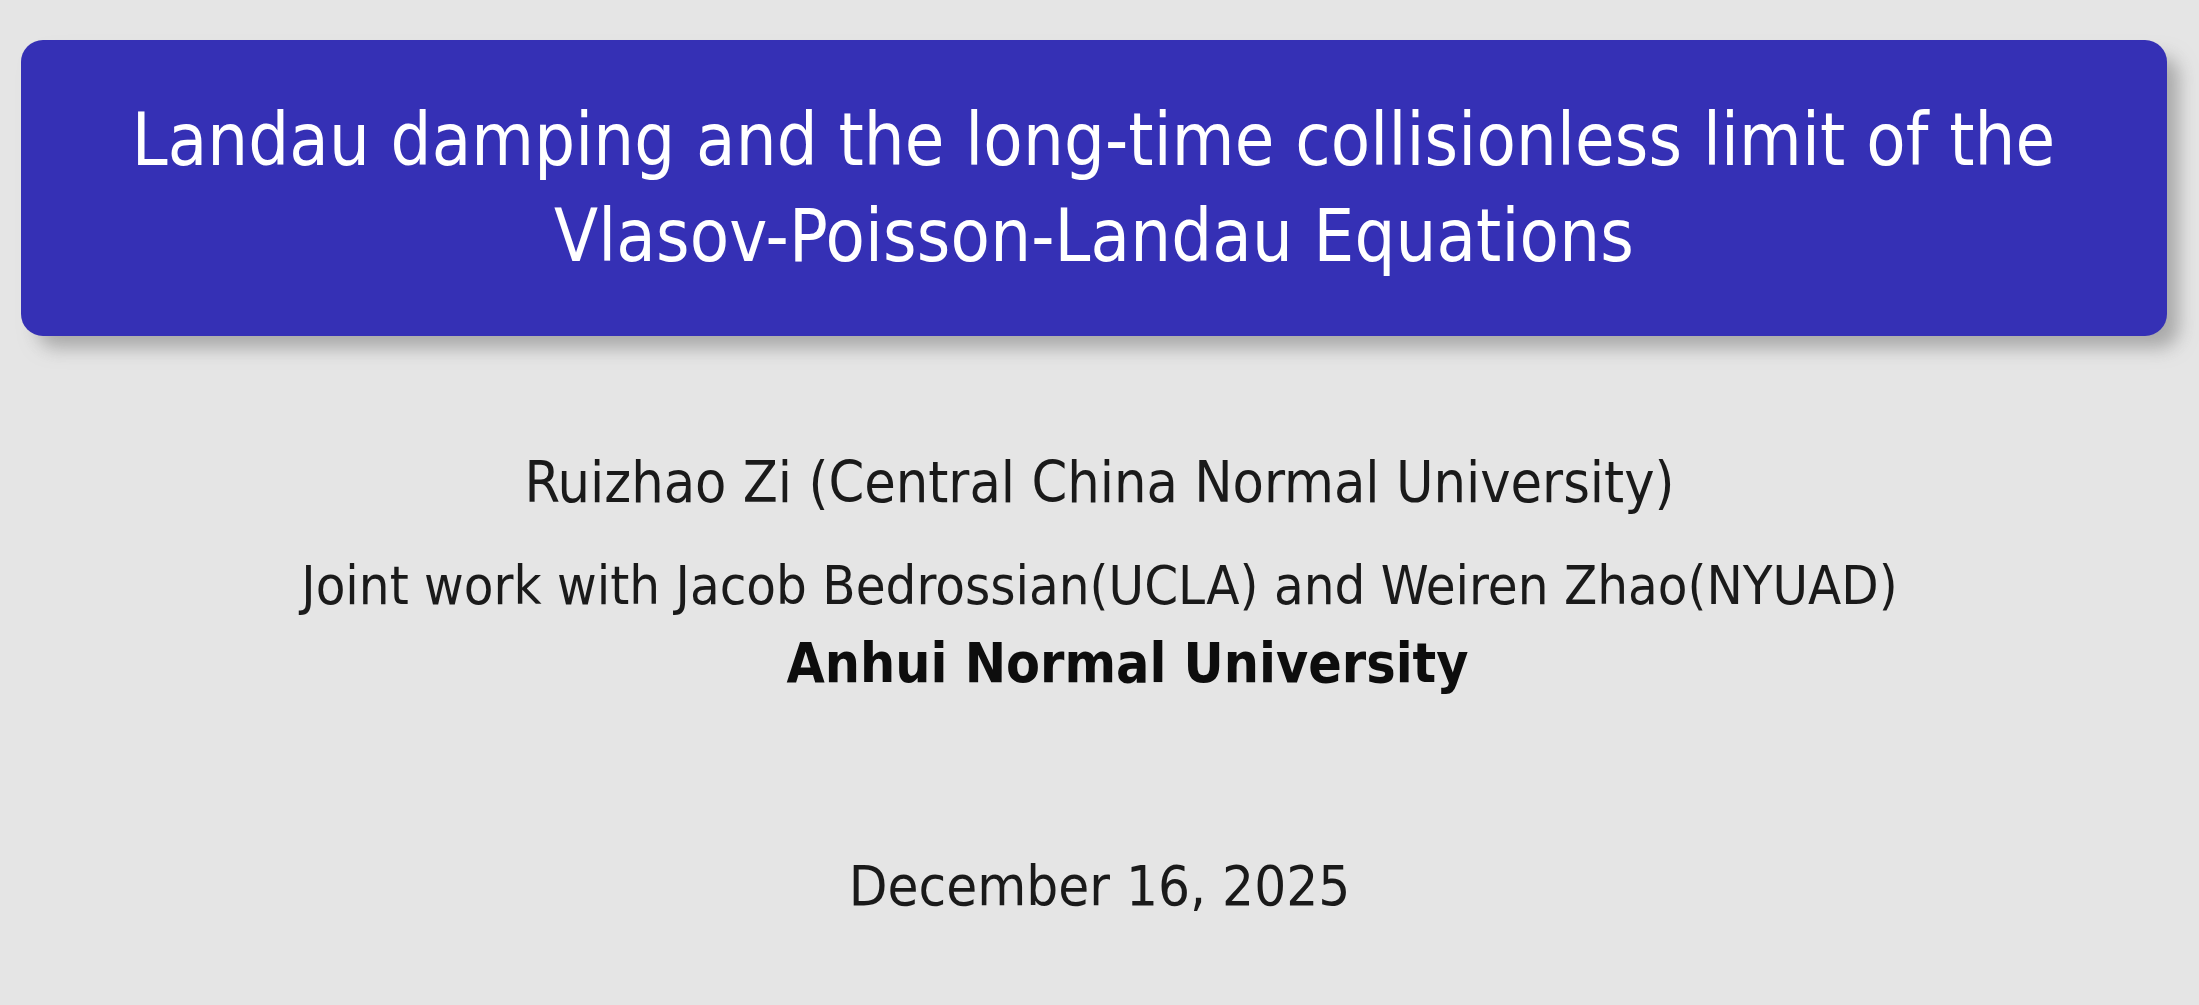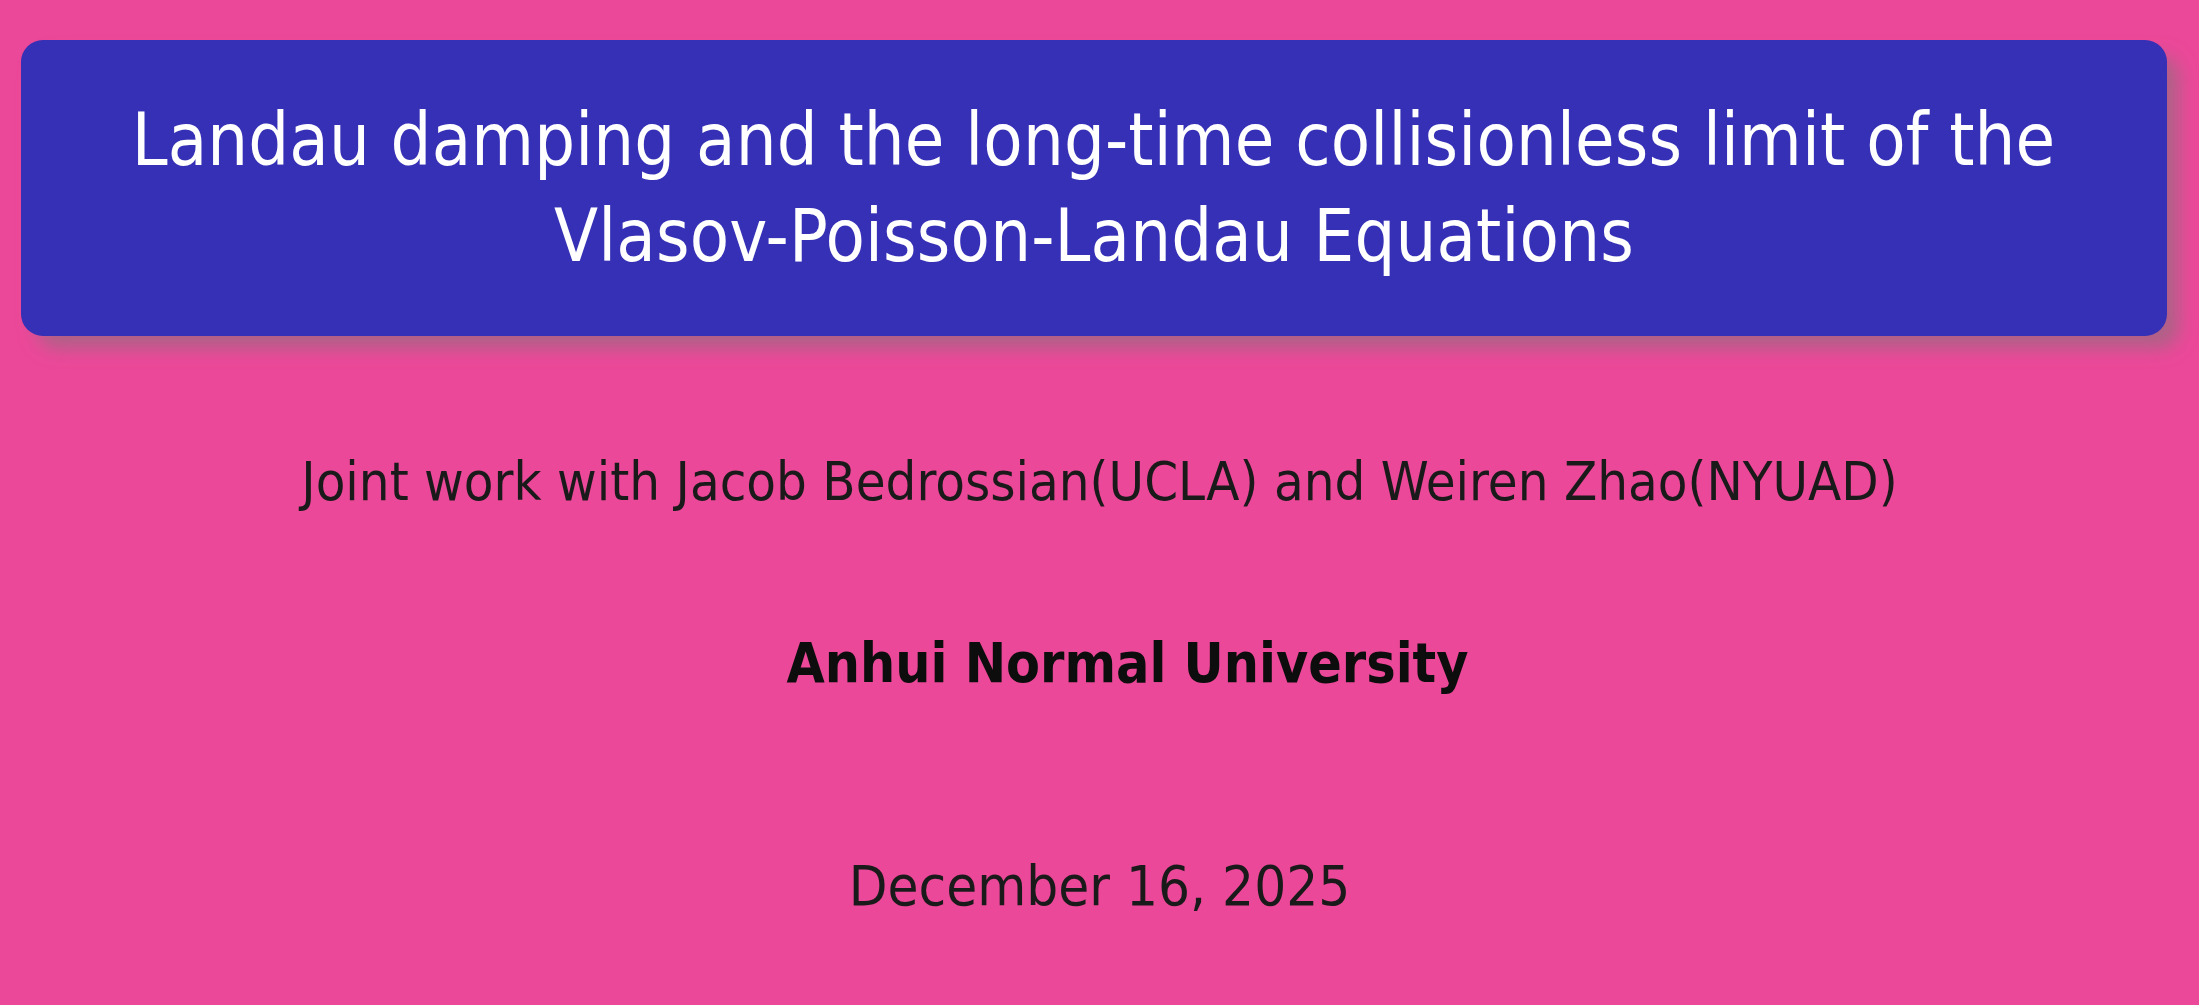--- a/index.html
+++ b/index.html
@@ -13,21 +13,21 @@
     height: 1005px;
     overflow: hidden;
     font-family: "DejaVu Sans Condensed", "Liberation Sans Narrow", "Liberation Sans", sans-serif;
     -webkit-font-smoothing: antialiased;
   }
 
   .slide {
     position: relative;
     width: 2199px;
     height: 1005px;
-    background: #ec4899;
+    background: #e5e5e5;
   }
 
   
   .title-block {
     position: absolute;
     left: 21px;
     top: 40px;
     width: 2146px;
     height: 296px;
     border-radius: 22px;
@@ -80,20 +80,21 @@
     font-family: "Liberation Sans Narrow", "DejaVu Sans Condensed", "Liberation Sans", sans-serif;
     font-stretch: condensed;
   }
 
   .author-line.primary {
     font-size: 57px;
   }
 
   .author-line.secondary {
     font-size: 54px;
+    margin-top: 32px;
   }
 
   .institute-block {
     position: absolute;
     left: 0;
     top: 293px;
     width: 2199px;
     text-align: center;
     padding-left: 28px;
   }
@@ -132,20 +133,21 @@
 <div class="slide">
 
   <div class="title-block">
     <div class="title-line">Landau damping and the long-time collisionless limit of the</div>
     <div class="title-line">Vlasov-Poisson-Landau Equations</div>
   </div>
 
   <div class="body-area">
 
     <div class="author-block">
+      <div class="author-line primary">Ruizhao Zi (Central China Normal University)</div>
       <div class="author-line secondary">Joint work with Jacob Bedrossian(UCLA) and Weiren Zhao(NYUAD)</div>
     </div>
 
     <div class="institute-block">
       <div class="institute-line">Anhui Normal University</div>
     </div>
 
     <div class="date-block">
       <div class="date-line">December 16, 2025</div>
     </div>

